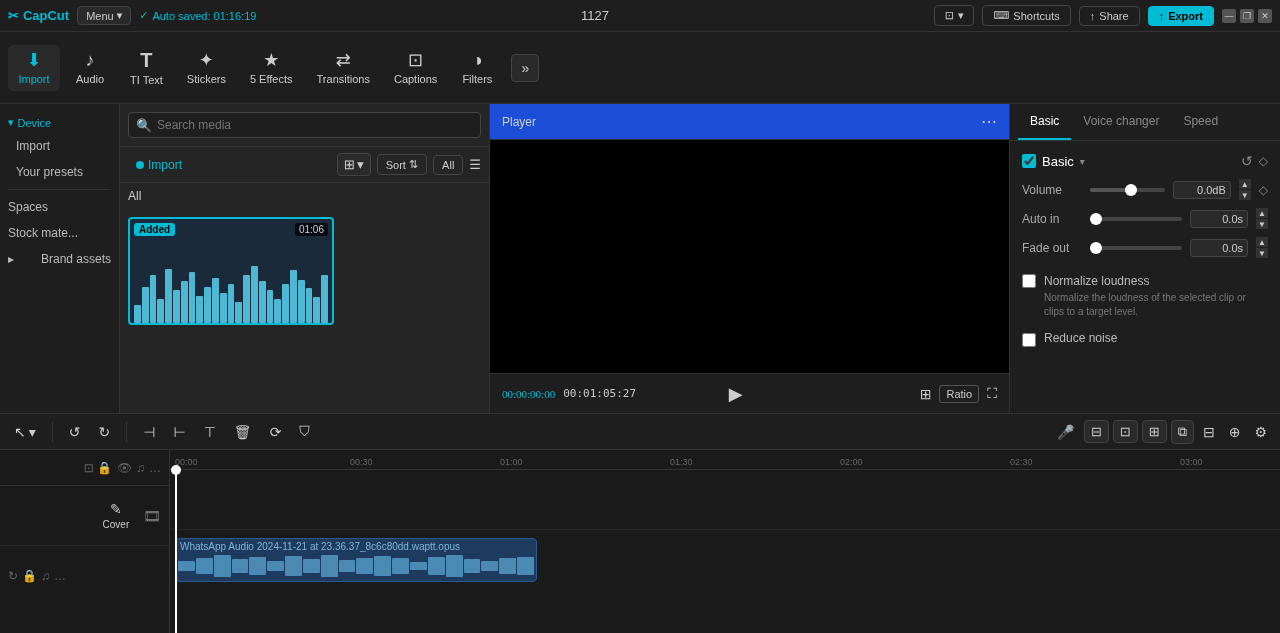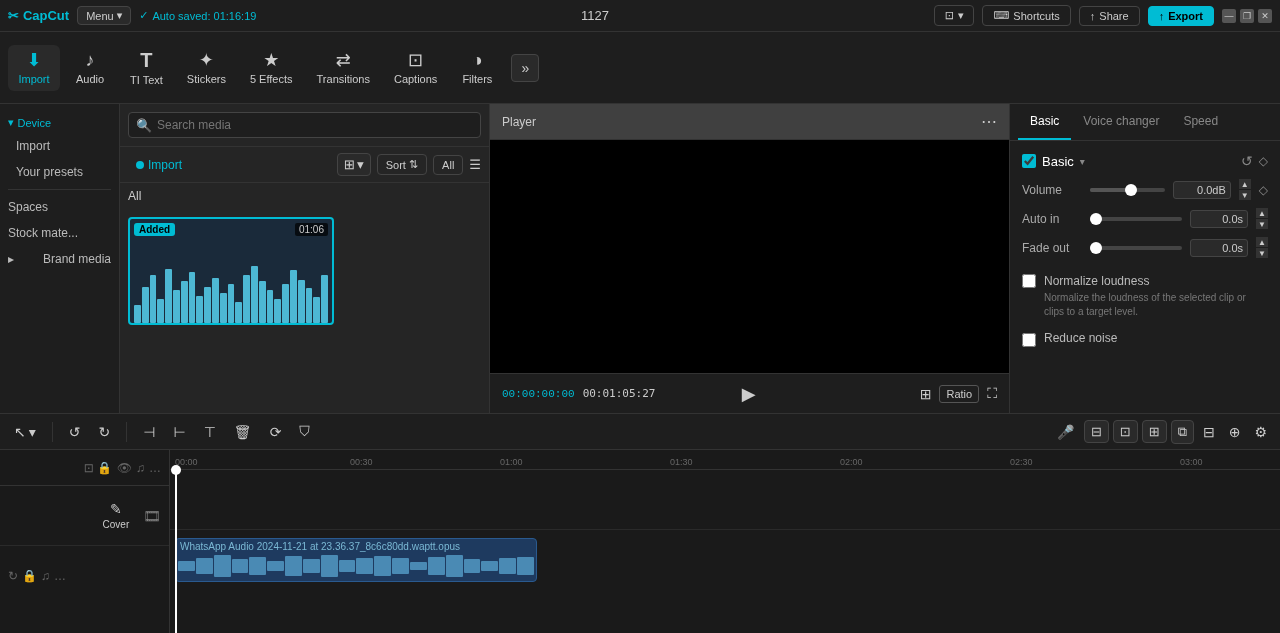--- a/index.html
+++ b/index.html
@@ -368,21 +368,21 @@
       color: #aaa;
       padding: 4px 2px;
       white-space: nowrap;
       overflow: hidden;
       text-overflow: ellipsis;
     }
 
     
     .player-panel {
       flex: 1;
-      background: #404040;
+      background: #1d4ed8;
       display: flex;
       flex-direction: column;
       border-right: 1px solid #333;
     }
     .player-header {
       display: flex;
       align-items: center;
       justify-content: space-between;
       padding: 8px 12px;
       border-bottom: 1px solid #333;
@@ -410,21 +410,21 @@
       background: #1e1e1e;
       display: flex;
       align-items: center;
       padding: 0 12px;
       gap: 8px;
       border-top: 1px solid #333;
     }
     .player-time {
       color: #00bcd4;
       font-size: 11px;
-      font-family: Liberation Mono, monospace;
+      font-family: Liberation Serif, serif;
     }
     .player-duration {
       color: #ccc;
       font-size: 11px;
       font-family: monospace;
     }
     .player-play-btn {
       background: transparent;
       border: none;
       color: #ccc;
@@ -914,21 +914,21 @@
     <div class="left-panel-item">Your presets</div>
     <div class="left-panel-divider"></div>
     <div class="left-panel-category">
       <span>Spaces</span>
     </div>
     <div class="left-panel-category">
       <span>Stock mate...</span>
     </div>
     <div class="left-panel-category">
       <span>▸</span>
-      <span>Brand media</span>
+      <span>Brand assets</span>
     </div>
   </div>
 
   <div class="media-panel">
     <div class="media-search">
       <div class="media-search-wrapper">
         <span class="media-search-icon">🔍</span>
         <input class="media-search-input" type="text" placeholder="Search media" style="">
       </div>
     </div>

